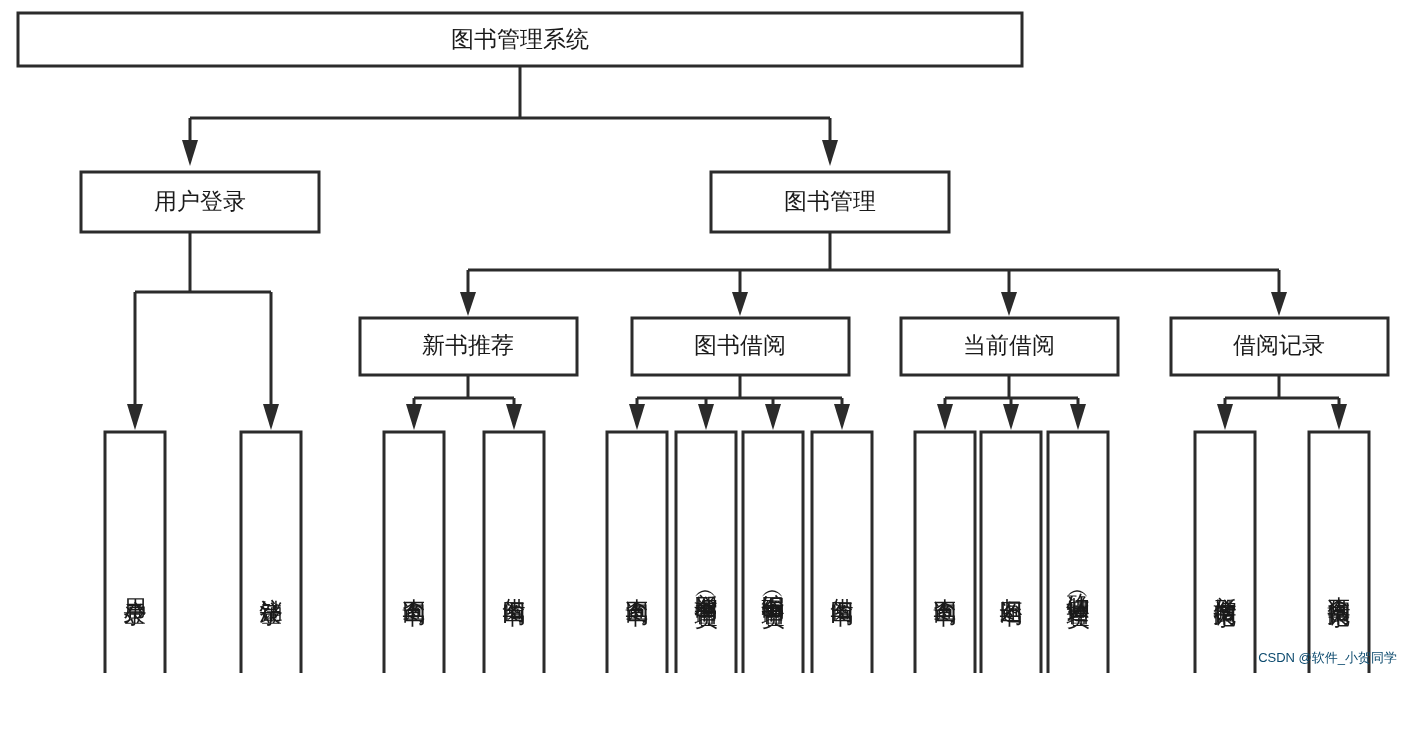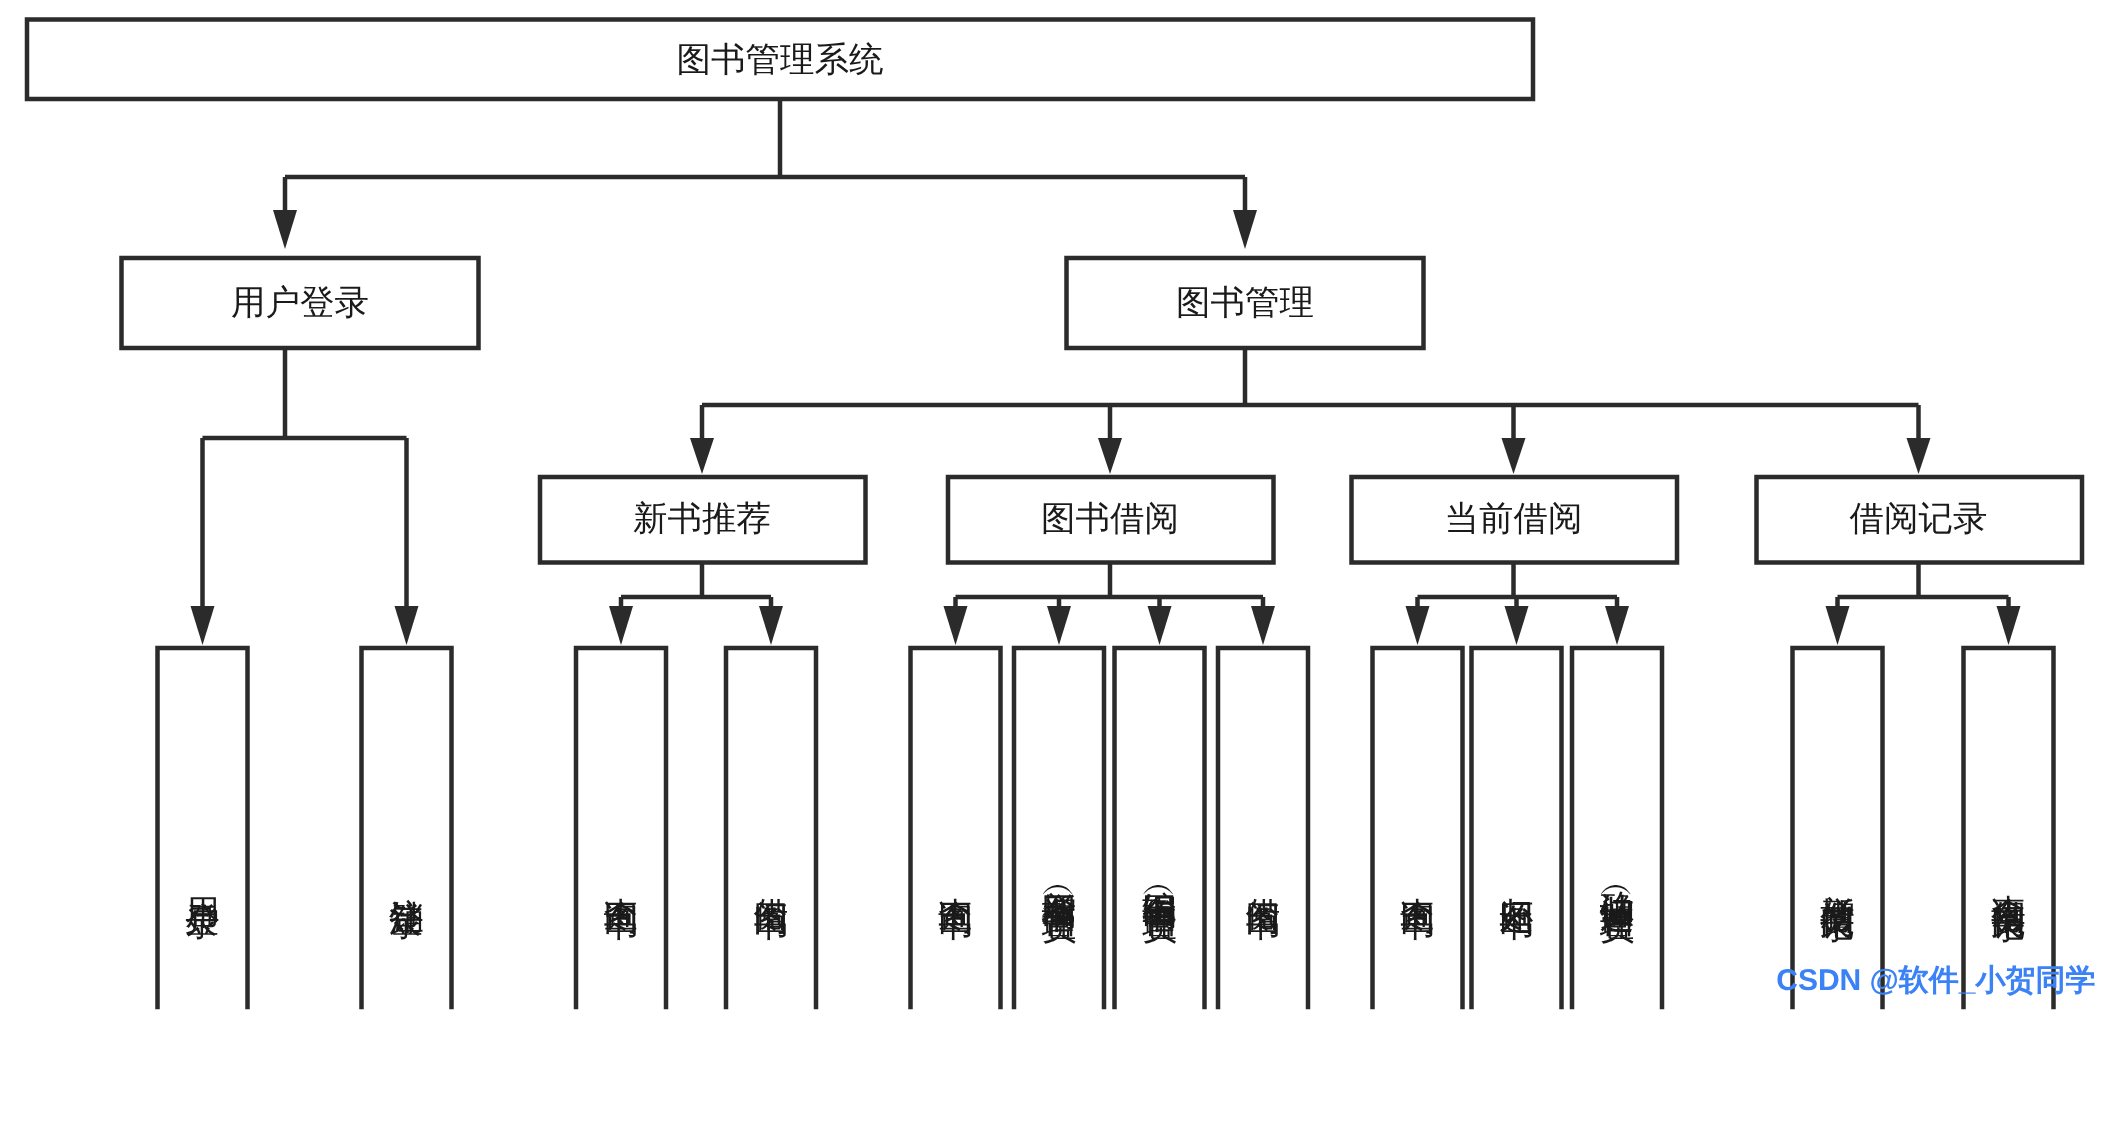--- a/index.html
+++ b/index.html
@@ -67,25 +67,24 @@
     letter-spacing: 2px;
     white-space: nowrap;
     pointer-events: none;
     box-sizing: border-box;
   }
   .watermark {
     position: absolute;
     right: 8px;
     bottom: 6px;
     font-family: "Liberation Sans", "DejaVu Sans", sans-serif;
-    font-size: 20px;
-    color: #3b82f6;
+    font-size: 13px;
+    color: #0c4a6e;
     white-space: nowrap;
     user-select: none;
-    font-weight: bold;
   }
 </style>
 </head>
 <body>
 
 <div id="diagram-root">
 
   <svg id="flowchart" viewBox="0 0 1405 747">
 
     <g>

